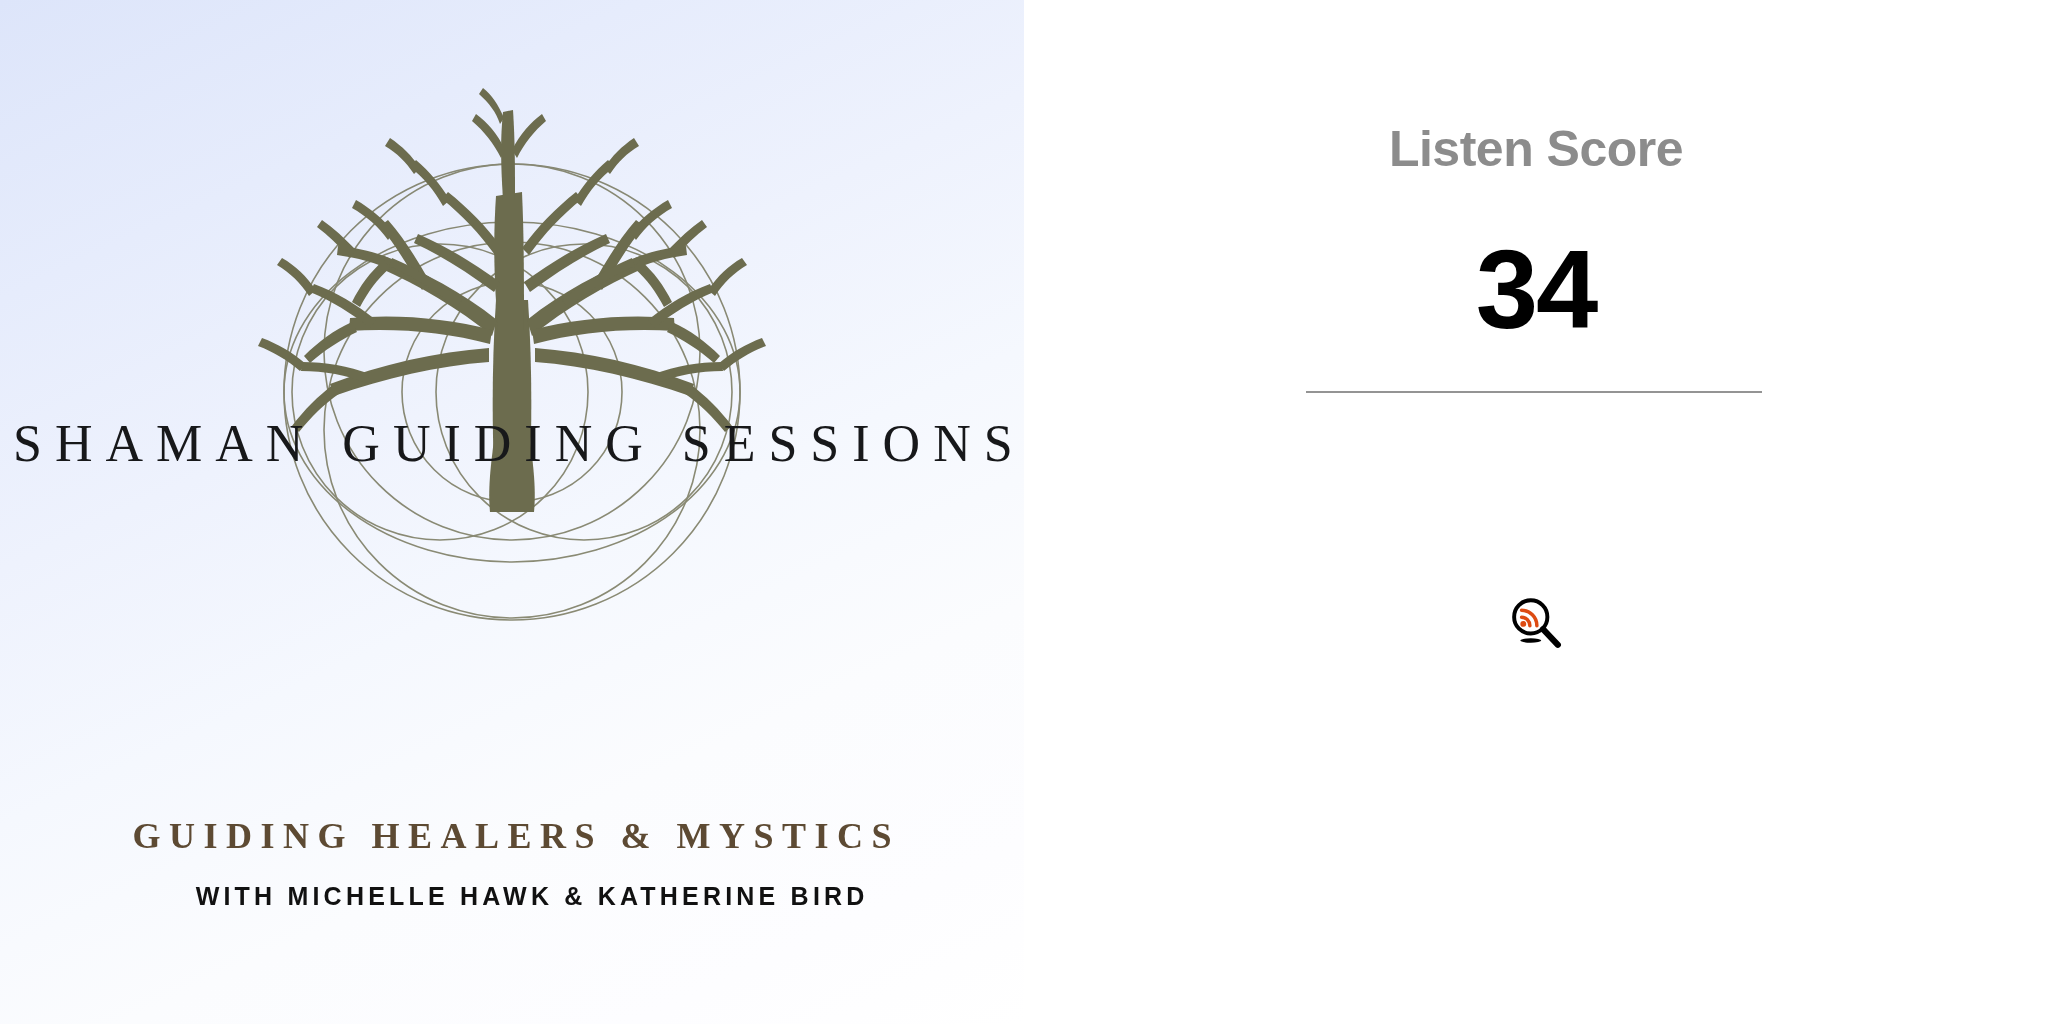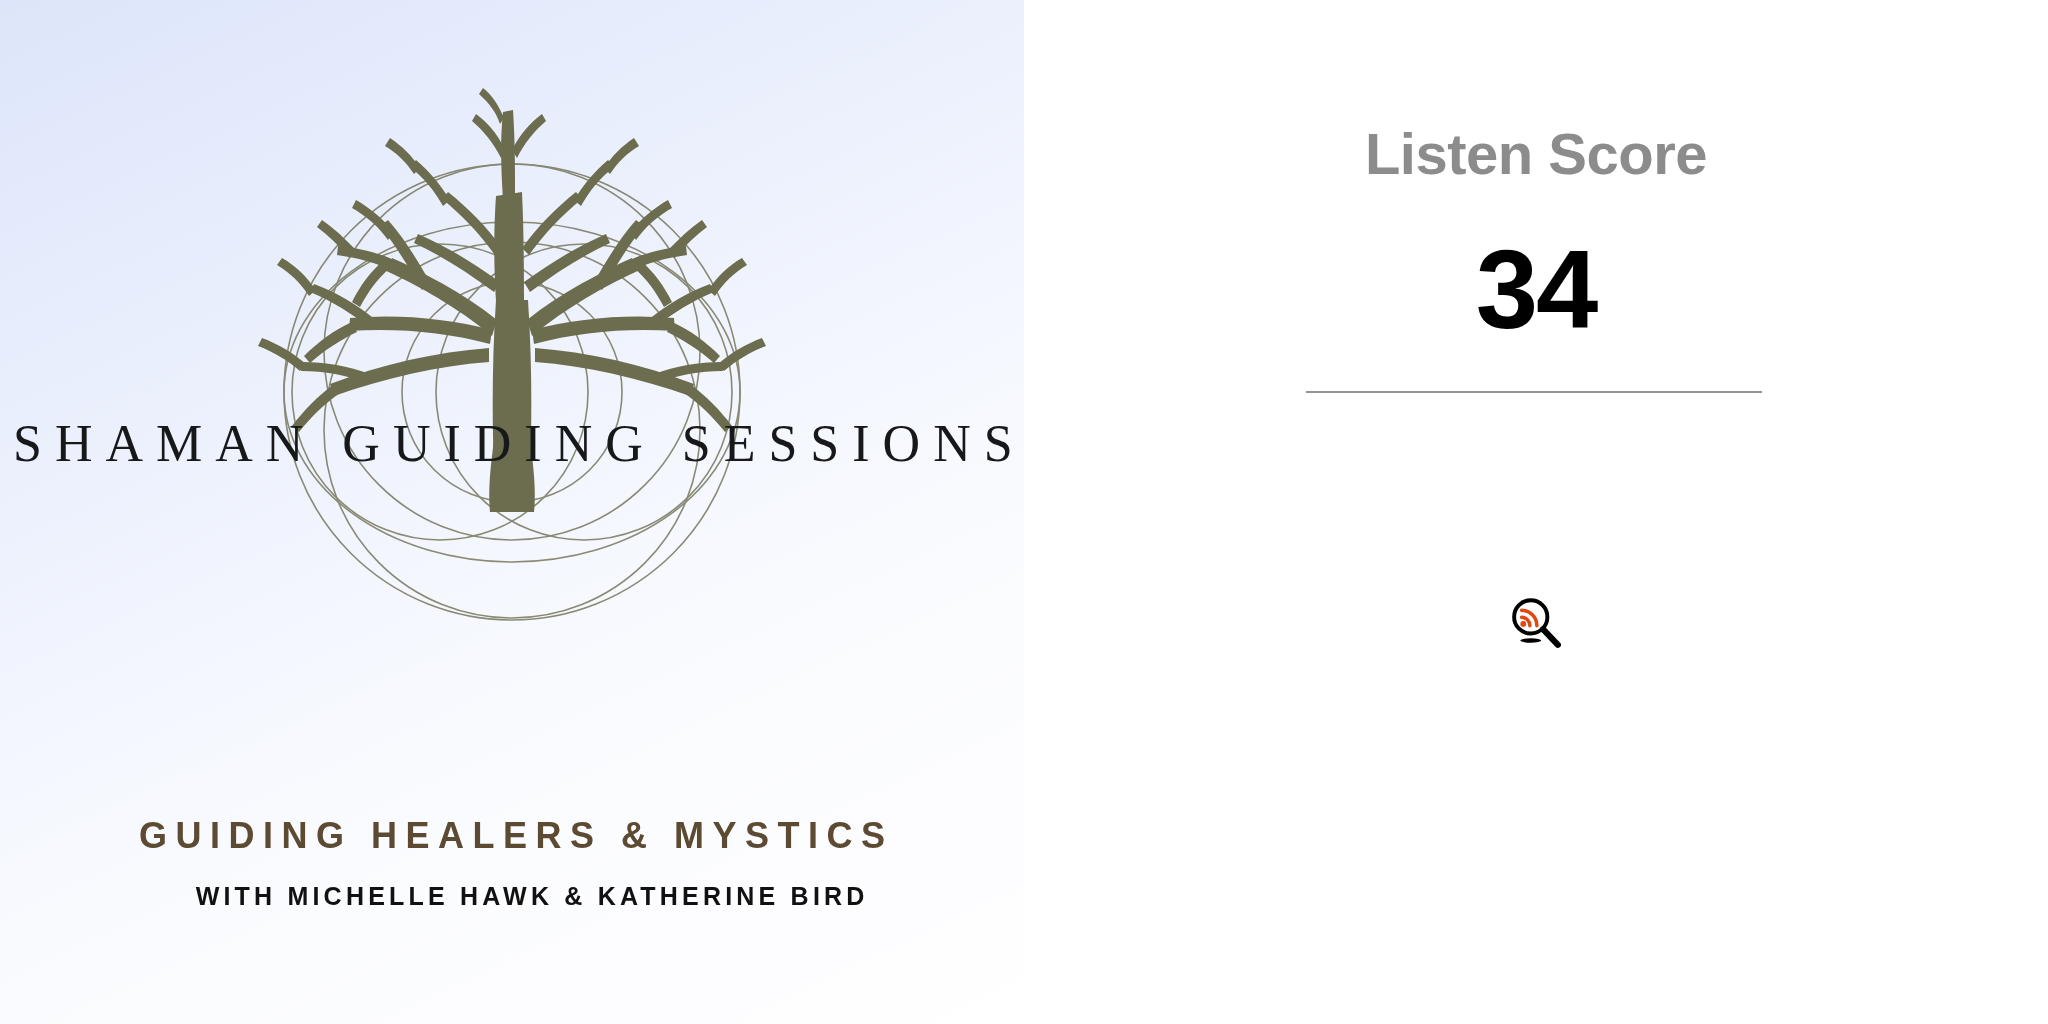--- a/index.html
+++ b/index.html
@@ -59,21 +59,21 @@
     color: #17181a;
     white-space: nowrap;
     text-indent: 13px;
   }
   .cover-tagline {
     position: absolute;
     left: 0;
     right: 0;
     top: 815px;
     text-align: center;
-    font-family: Liberation Sans, sans-serif;
+    font-family: Liberation Serif, serif;
     font-size: 36px;
     font-weight: bold;
     letter-spacing: 8.5px;
     color: #5d4a33;
     white-space: nowrap;
     text-indent: 8.5px;
   }
   .cover-hosts {
     position: absolute;
     left: 0;
@@ -97,21 +97,21 @@
     height: 1024px;
     flex: 0 0 1024px;
     background: #ffffff;
   }
   .score-label {
     position: absolute;
     left: 0;
     right: 0;
     top: 120px;
     text-align: center;
-    font-size: 58px;
+    font-size: 50px;
     font-weight: bold;
     color: #8c8c8c;
     letter-spacing: -0.5px;
   }
   .score-value {
     position: absolute;
     left: 0;
     right: 0;
     top: 228px;
     text-align: center;

